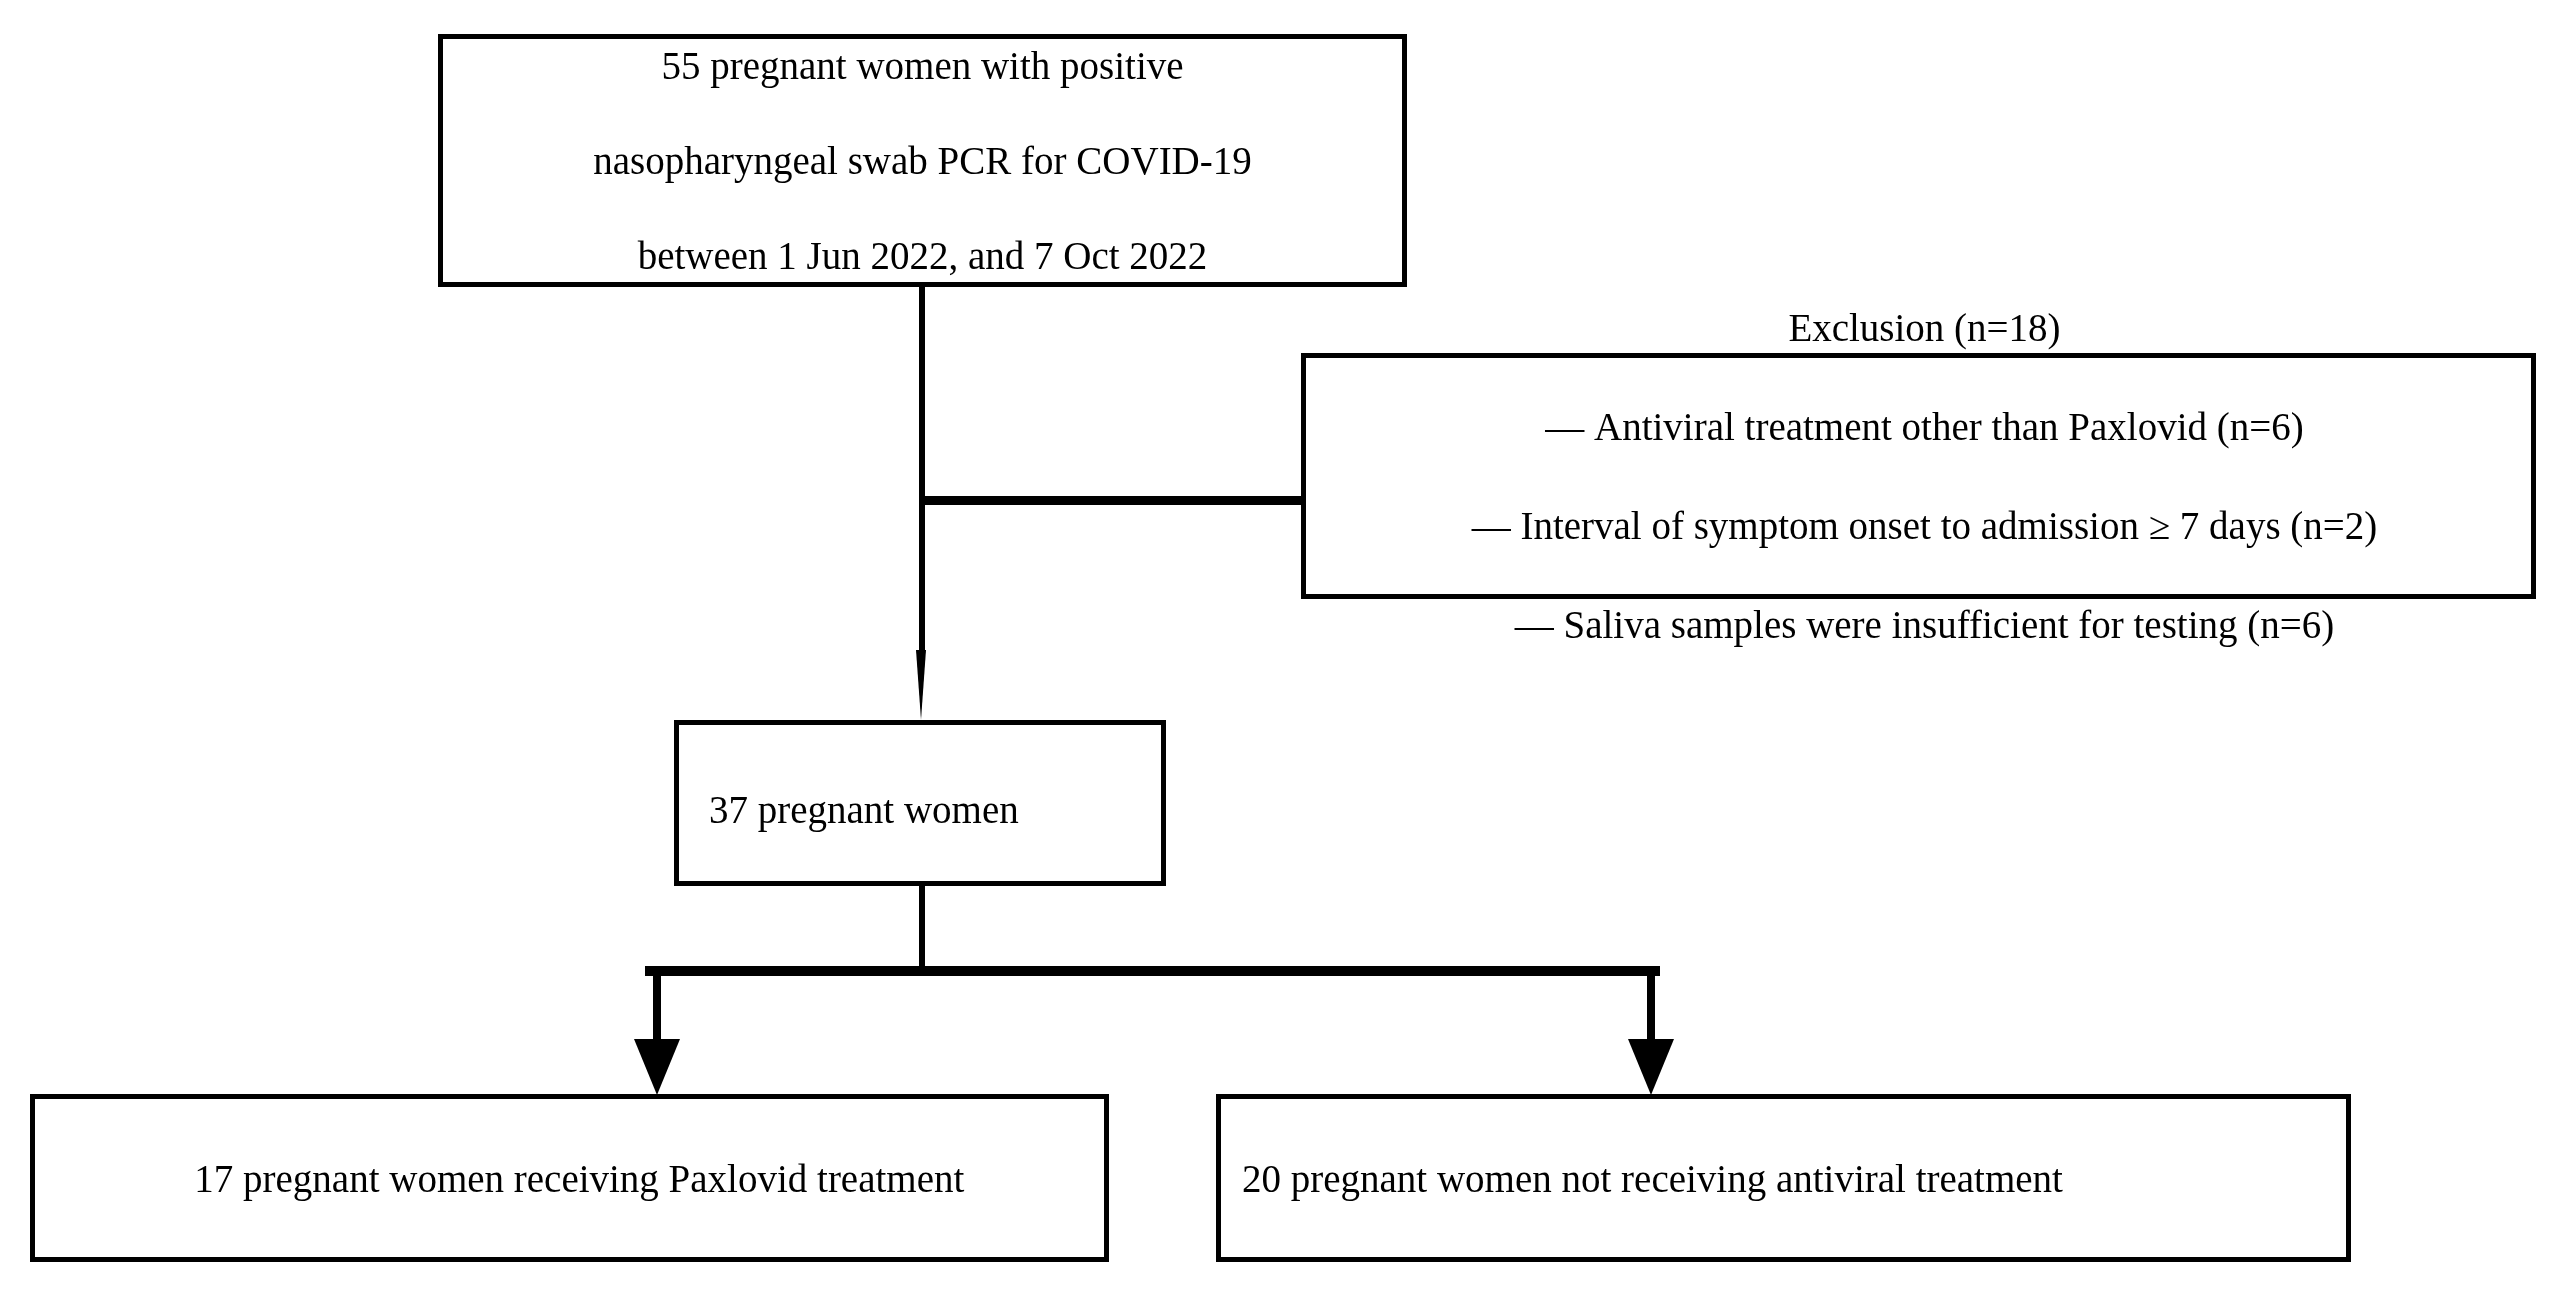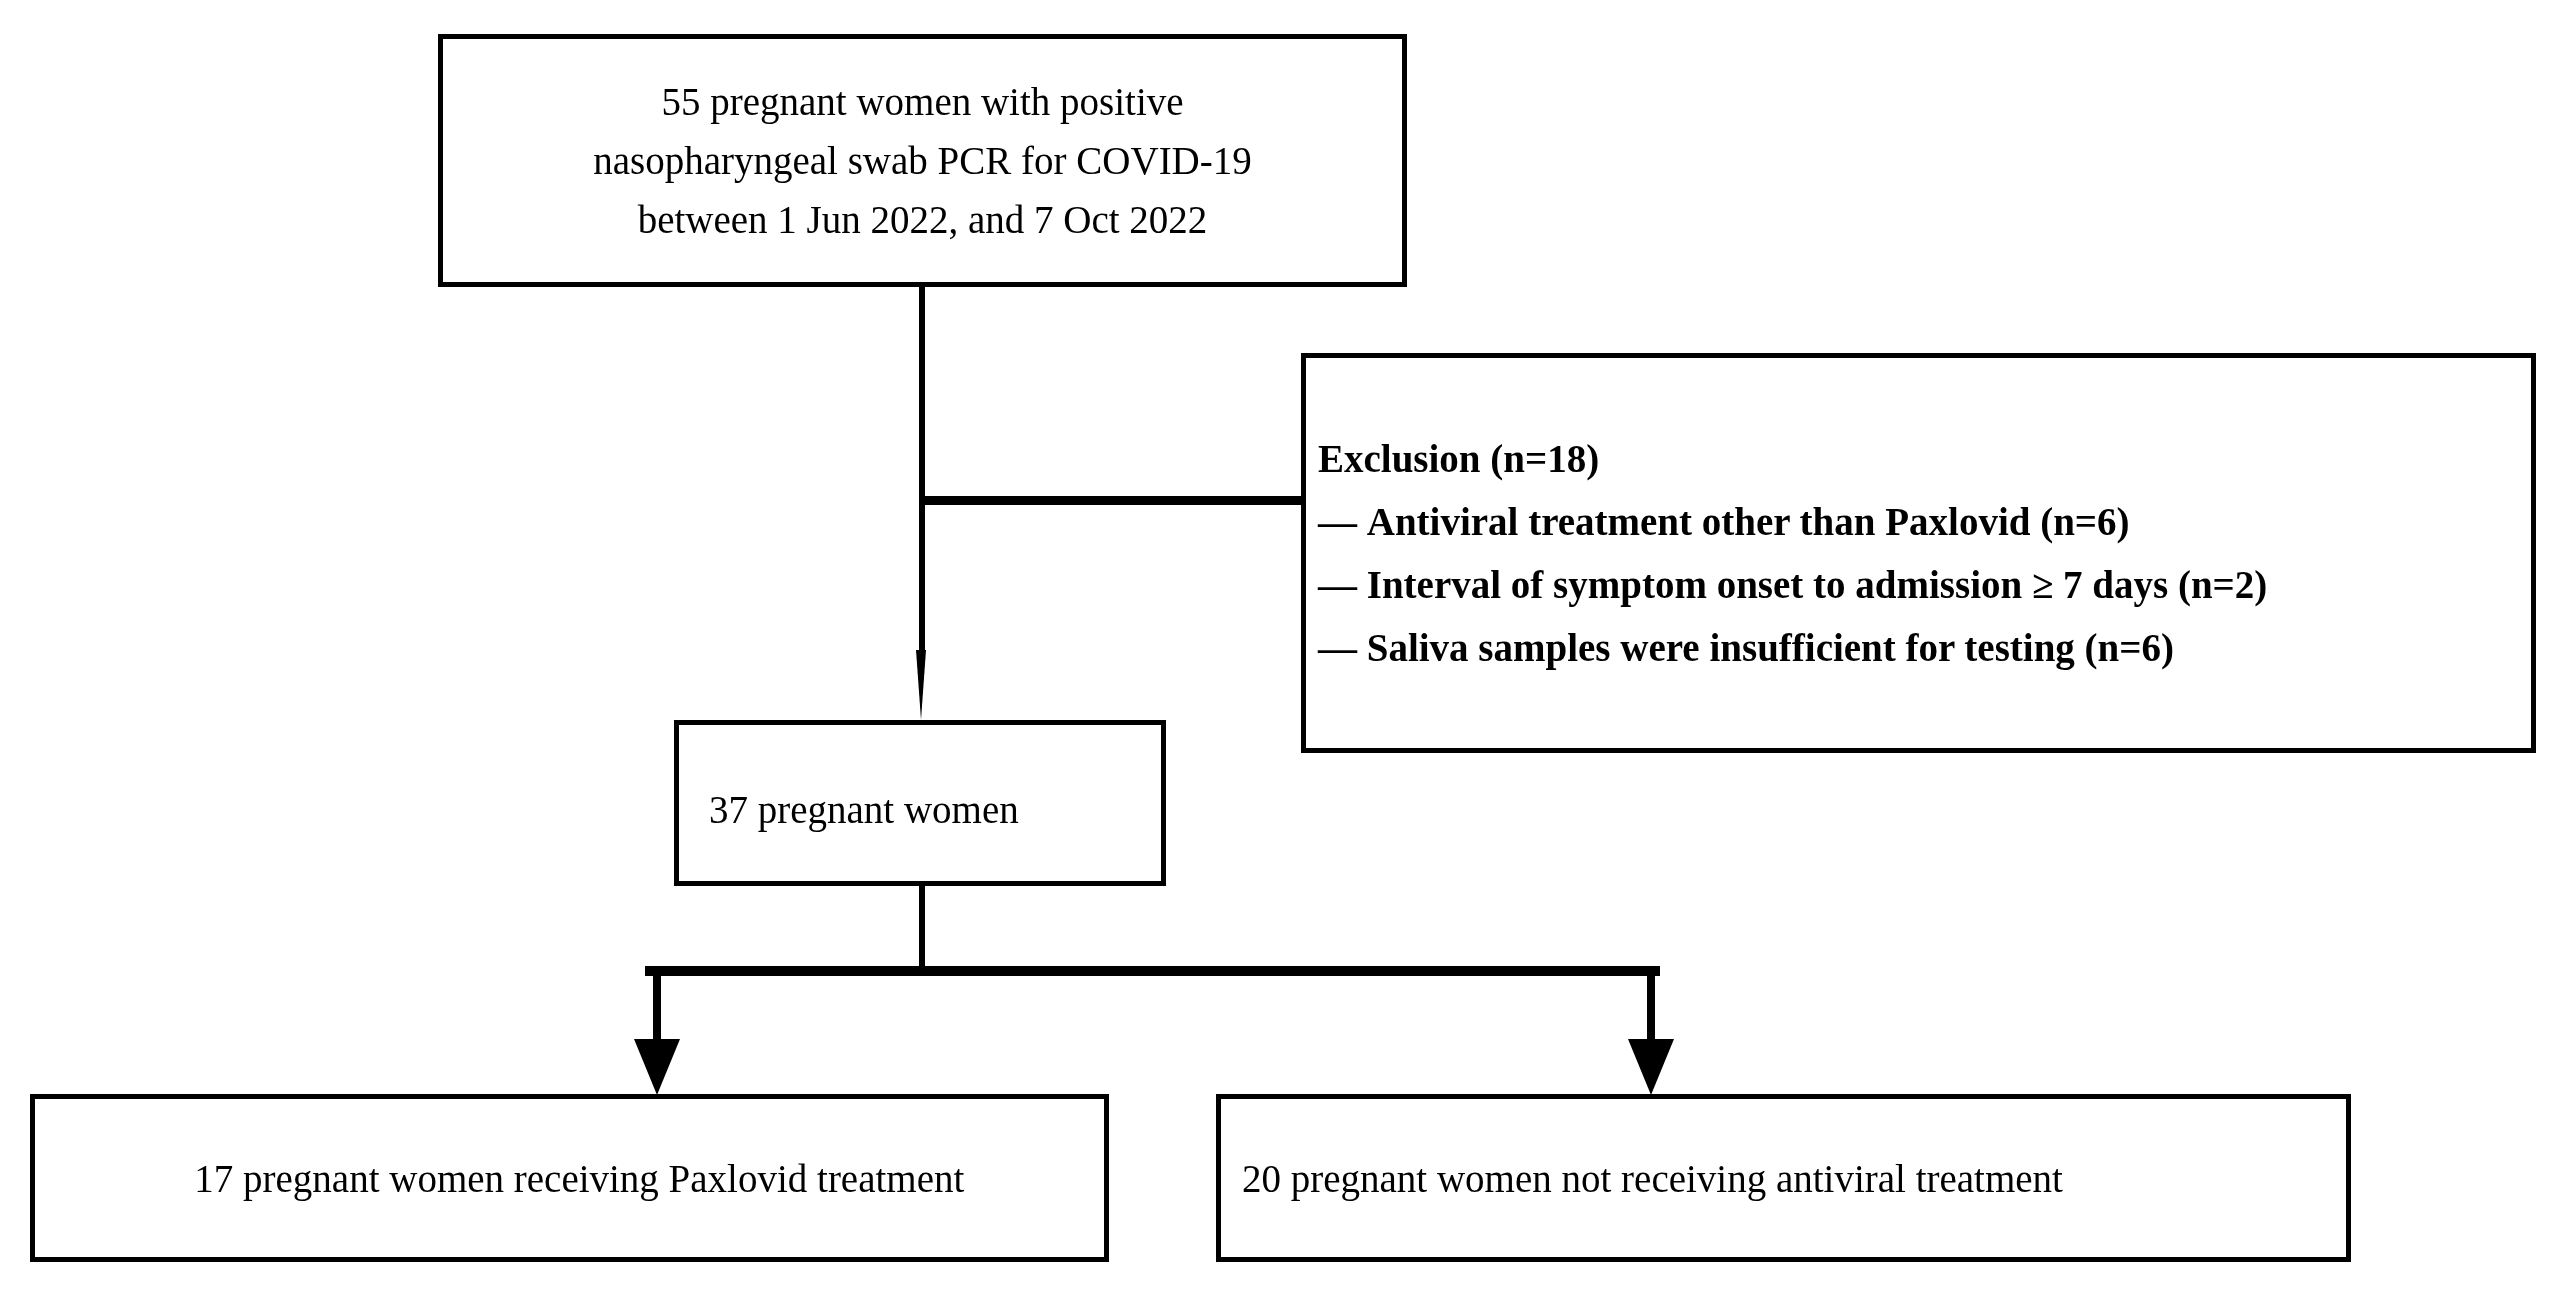--- a/index.html
+++ b/index.html
@@ -20,20 +20,21 @@
 
   
   .node {
     position: absolute;
     box-sizing: border-box;
     border: 5.3px solid #000000;
     background: #ffffff;
     display: flex;
     flex-direction: column;
     justify-content: center;
+    gap: 36px;
   }
   .node .line {
     display: block;
     white-space: nowrap;
   }
 
   
   #box-source {
     left: 438px;
     top: 34px;
@@ -44,27 +45,26 @@
     font-size: 39px;
     line-height: 59px;
     padding: 0 10.6px;
   }
 
   
   #box-exclusion {
     left: 1301px;
     top: 353px;
     width: 1235px;
-    height: 400px;
-    align-items: flex-start;
+    height: 246px;
+    align-items: center;
     text-align: left;
     font-size: 39px;
     line-height: 63px;
     padding: 0 0 0 12px;
-    font-weight: bold;
   }
   #box-exclusion .line.bullet::before {
     content: "\2014\00a0";
   }
 
   
   #box-cohort {
     left: 674px;
     top: 720px;
     width: 492px;

